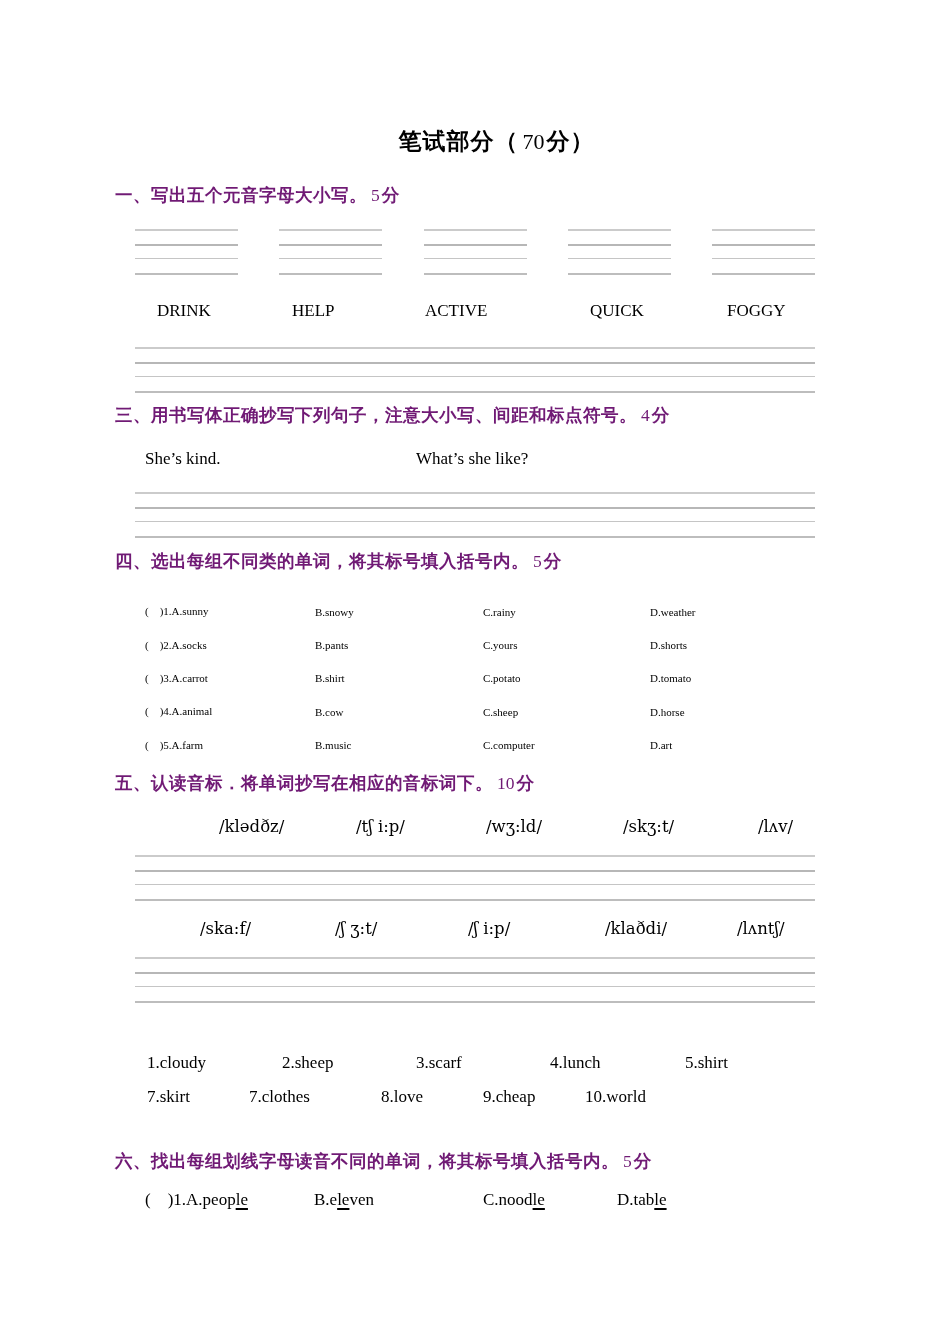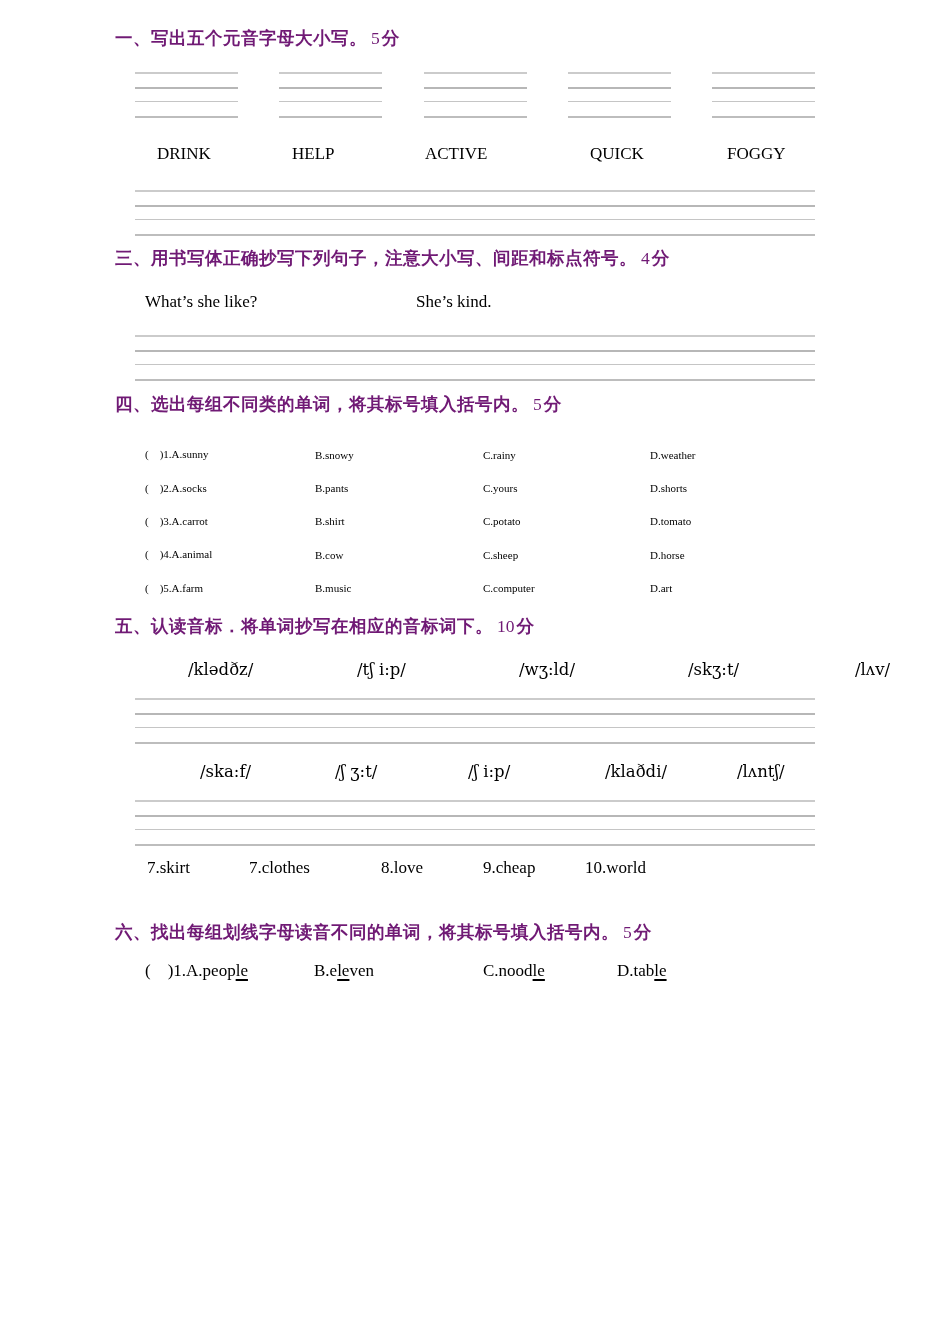--- a/index.html
+++ b/index.html
@@ -54,35 +54,36 @@
   .h6m{margin-top:40px;}
 
   .words2{display:grid;grid-template-columns:135px 133px 165px 137px auto;margin:24px 0 0 42px;}
   .sent3{display:grid;grid-template-columns:271px auto;margin:20px 0 0 30px;}
 
   .s4rows{margin:22px 0 0 30px;font-size:11px;}
   .s4-row{display:grid;grid-template-columns:170px 168px 167px auto;height:33.4px;align-items:center;}
 
   .phon{display:grid;font-size:16.5px;line-height:24px;}
   .phon span{font-family:"DejaVu Serif","Liberation Serif",serif;}
-  .phon1{grid-template-columns:137px 130px 137px 135px auto;margin:20px 0 0 73px;gap:32px;}
+  .phon1{grid-template-columns:137px 130px 137px 135px auto;margin:20px 0 0 104px;}
   .phon2{grid-template-columns:135px 133px 137px 132px auto;margin:16px 0 0 85px;}
 
   .wb{display:grid;font-size:17px;line-height:24px;}
   .wb1{grid-template-columns:135px 134px 134px 135px auto;margin:48px 0 0 32px;}
   .wb2{grid-template-columns:102px 132px 102px 102px auto;margin:10px 0 0 32px;}
 
   .s6-row{display:grid;grid-template-columns:169px 169px 134px auto;margin:14px 0 0 30px;font-size:17px;line-height:26px;}
   .u{text-decoration:underline;text-underline-offset:3px;text-decoration-thickness:1.5px;}
 </style>
 </head>
 <body>
 
 <div class="page">
 
+  <div class="title"><span>笔试部分（</span><span class="score-num">70</span><span>分）</span></div>
 
   <div class="h h1m"><span>一、写出五个元音字母大小写。</span><span class="score-num">5</span><span>分</span></div>
 
   <div class="grids5">
     <div class="wgrid">
         <i class="l1"></i>
         <i class="l2"></i>
         <i class="l3"></i>
         <i class="l4"></i>
       </div>
@@ -124,22 +125,22 @@
   <div class="wgrid fullgrid fg2">
       <i class="l1"></i>
       <i class="l2"></i>
       <i class="l3"></i>
       <i class="l4"></i>
     </div>
 
   <div class="h h3m"><span>三、用书写体正确抄写下列句子，注意大小写、间距和标点符号。</span><span class="score-num">4</span><span>分</span></div>
 
   <div class="sent3 serif-row">
+    <span>She’s kind.</span>
     <span>What’s she like?</span>
-    <span>She’s kind.</span>
   </div>
 
   <div class="wgrid fullgrid fg3">
       <i class="l1"></i>
       <i class="l2"></i>
       <i class="l3"></i>
       <i class="l4"></i>
     </div>
 
   <div class="h h4m"><span>四、选出每组不同类的单词，将其标号填入括号内。</span><span class="score-num">5</span><span>分</span></div>
@@ -202,20 +203,27 @@
     <span>/lʌntʃ/</span>
   </div>
 
   <div class="wgrid fullgrid fg5">
       <i class="l1"></i>
       <i class="l2"></i>
       <i class="l3"></i>
       <i class="l4"></i>
     </div>
 
+  <div class="wb wb1">
+    <span>1.cloudy</span>
+    <span>2.sheep</span>
+    <span>3.scarf</span>
+    <span>4.lunch</span>
+    <span>5.shirt</span>
+  </div>
   <div class="wb wb2">
     <span>7.skirt</span>
     <span>7.clothes</span>
     <span>8.love</span>
     <span>9.cheap</span>
     <span>10.world</span>
   </div>
 
   <div class="h h6m"><span>六、找出每组划线字母读音不同的单词，将其标号填入括号内。</span><span class="score-num">5</span><span>分</span></div>
 

